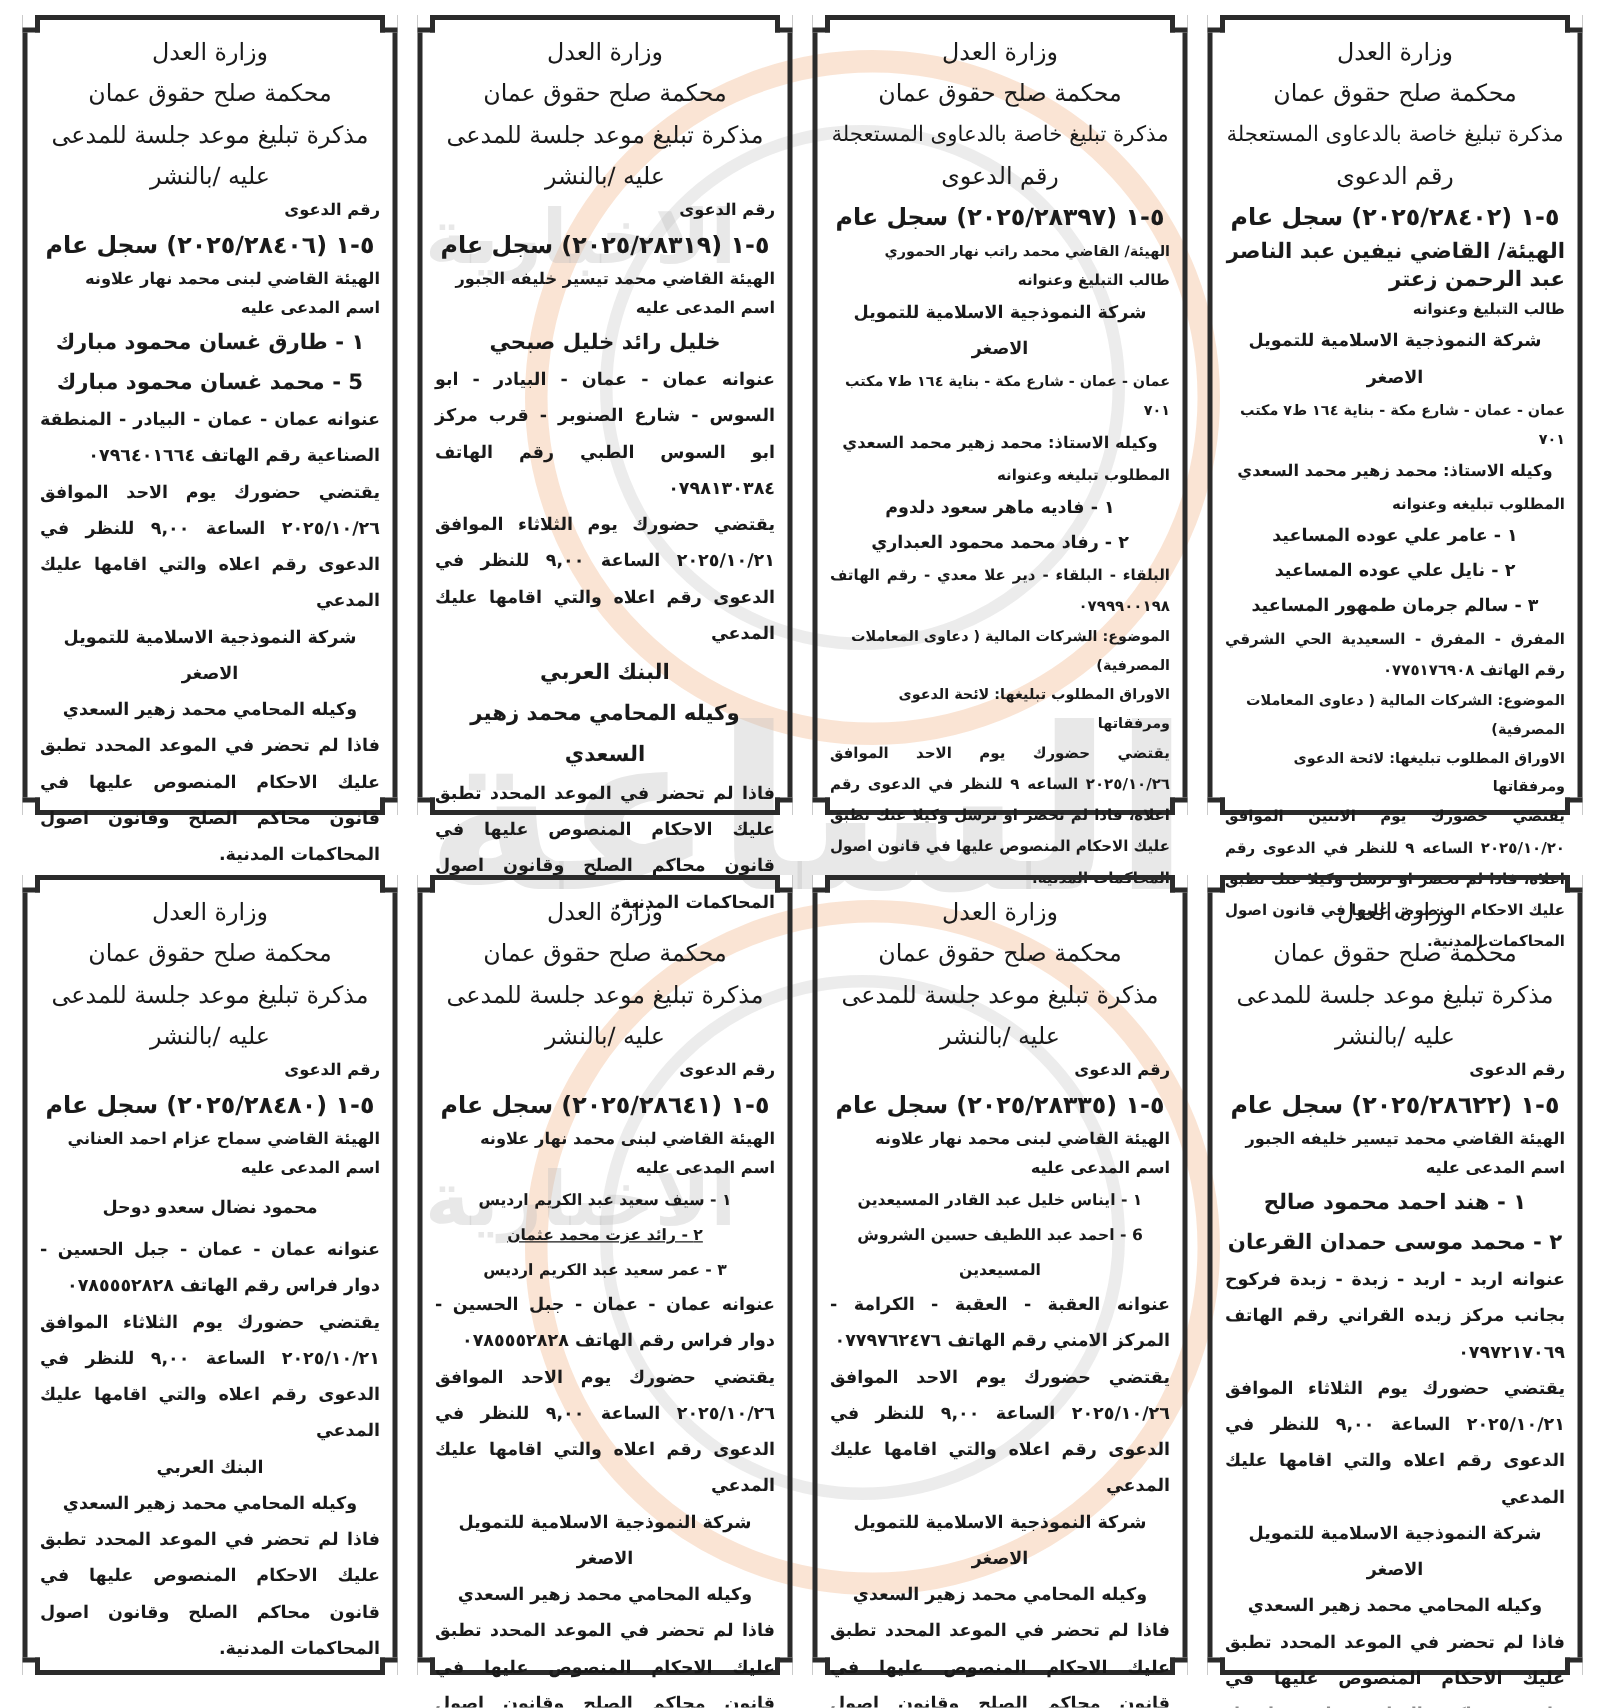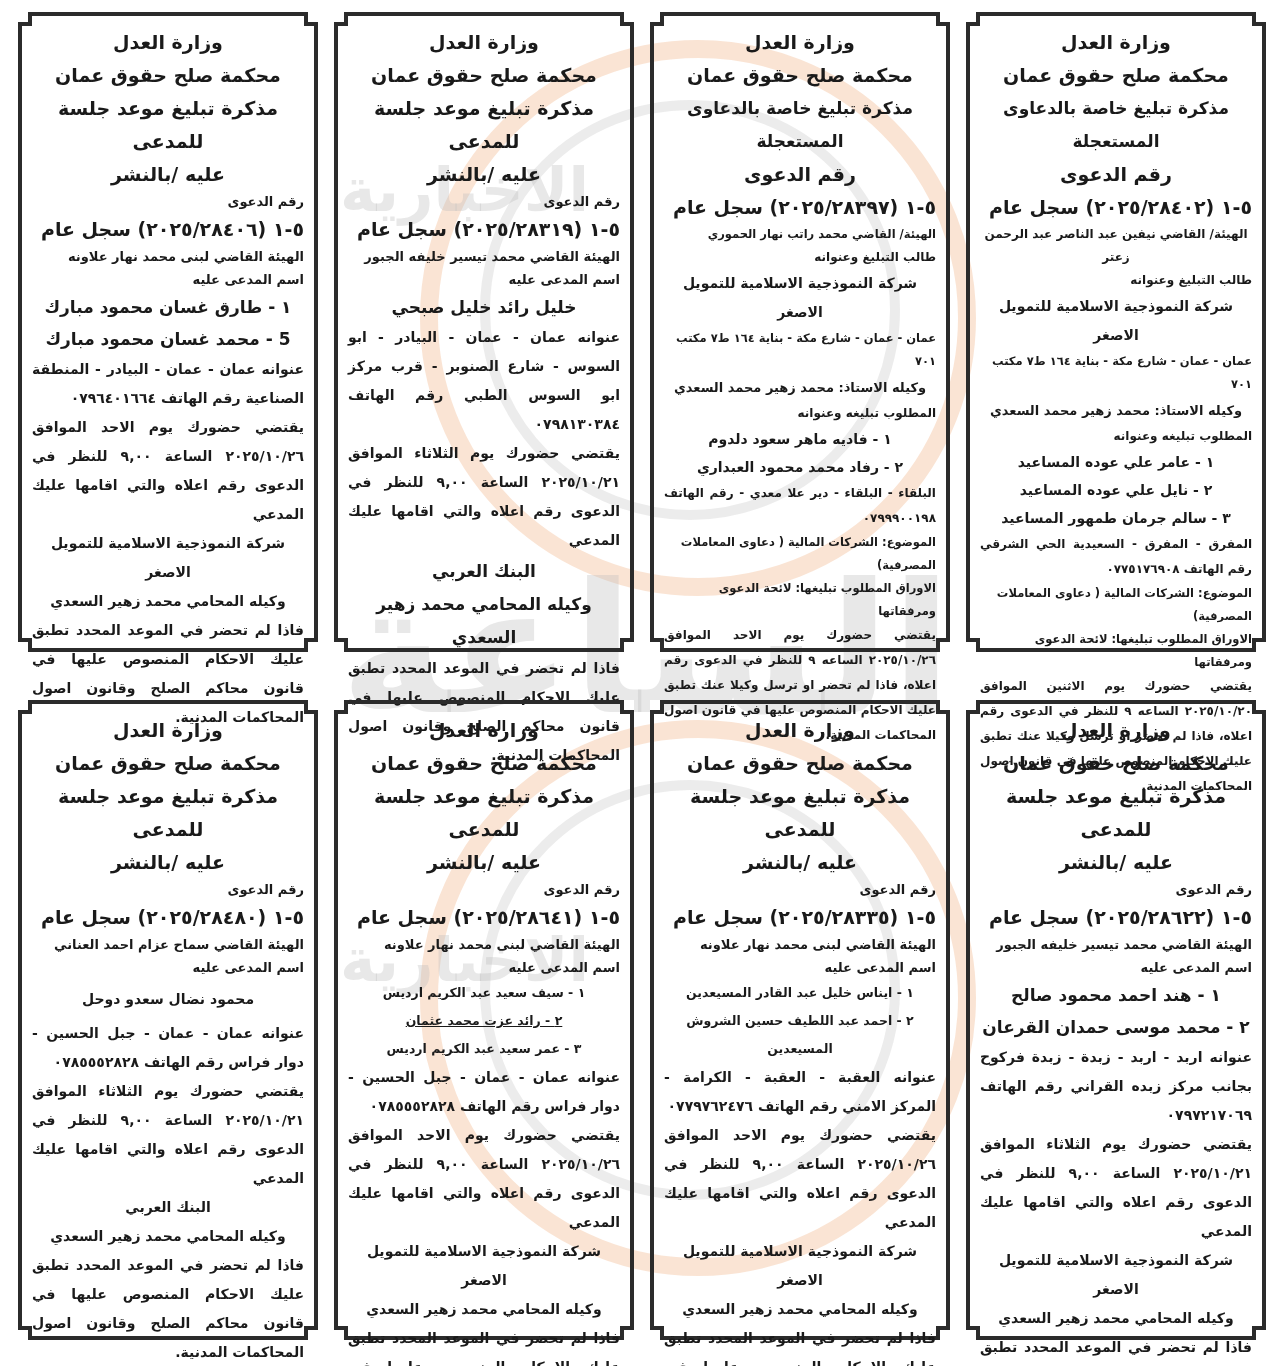--- a/index.html
+++ b/index.html
@@ -30,23 +30,23 @@
   .notice::before, .notice::after {
     content: ""; position: absolute; width: 10px; height: 10px;
     background: #fff; border: 4px solid #2b2b2b; z-index: 2;
   }
   .notice::before { top: -4px; right: -4px; border-top: none; border-right: none; }
   .notice::after { top: -4px; left: -4px; border-top: none; border-left: none; }
   .corner-b { position: absolute; bottom: -4px; width: 10px; height: 10px; background: #fff; border: 4px solid #2b2b2b; z-index: 2; }
   .corner-b.r { right: -4px; border-bottom: none; border-right: none; }
   .corner-b.l { left: -4px; border-bottom: none; border-left: none; }
 
-  .h1 { text-align: center; font-weight: bold; font-size: 19px; line-height: 33px; }
+  .h1 { text-align: center; font-weight: normal; font-size: 19px; line-height: 33px; }
   .label-sm { text-align: right; font-weight: bold; font-size: 13px; line-height: 22px; }
-  .case { font-weight: bold; font-size: 19px; line-height: 32px; direction: rtl; }
+  .case { text-align: center; font-weight: bold; font-size: 19px; line-height: 32px; direction: rtl; }
   .line { text-align: right; font-weight: bold; font-size: 13px; line-height: 23px; }
   .name-big { text-align: center; font-weight: bold; font-size: 17px; line-height: 32px; }
   .name-md { text-align: center; font-weight: bold; font-size: 14px; line-height: 28px; }
   .para { text-align: justify; text-align-last: right; font-weight: bold; font-size: 14px; line-height: 29px; }
   .para.small { font-size: 12px; line-height: 25px; }
   .center-md { text-align: center; font-weight: bold; font-size: 14px; line-height: 29px; }
   .center-lg { text-align: center; font-weight: bold; font-size: 17px; line-height: 33px; }
 </style>
 </head>
 <body>
@@ -64,21 +64,21 @@
 <div class="grid">
 
   <div class="notice">
     <span class="corner-b r"></span>
     <span class="corner-b l"></span>
     <div class="h1">وزارة العدل</div>
     <div class="h1">محكمة صلح حقوق عمان</div>
     <div class="h1" style="font-size:17px;">مذكرة تبليغ خاصة بالدعاوى المستعجلة</div>
     <div class="h1">رقم الدعوى</div>
     <div class="case">٥-١ (٢٠٢٥/٢٨٤٠٢) سجل عام</div>
-    <div class="line" style="font-size:12px;text-align:center;">الهيئة/ القاضي نيفين عبد الناصر عبد الرحمن زعتر</div>
+    <div class="line" style="font-size:17px;">الهيئة/ القاضي نيفين عبد الناصر عبد الرحمن زعتر</div>
     <div class="line" style="font-size:12px;">طالب التبليغ وعنوانه</div>
     <div class="center-md">شركة النموذجية الاسلامية للتمويل الاصغر</div>
     <div class="line" style="font-size:11.5px;">عمان - عمان - شارع مكة - بناية ١٦٤ ط٧ مكتب ٧٠١</div>
     <div class="center-md" style="font-size:13px;">وكيله الاستاذ: محمد زهير محمد السعدي</div>
     <div class="line" style="font-size:12px;">المطلوب تبليغه وعنوانه</div>
     <div class="name-md">١ - عامر علي عوده المساعيد</div>
     <div class="name-md">٢ - نايل علي عوده المساعيد</div>
     <div class="name-md">٣ - سالم جرمان طمهور المساعيد</div>
     <div class="para small">المفرق - المفرق - السعيدية الحي الشرقي رقم الهاتف ٠٧٧٥١٧٦٩٠٨</div>
     <div class="line" style="font-size:11.5px;">الموضوع: الشركات المالية ( دعاوى المعاملات المصرفية)</div>
@@ -172,21 +172,21 @@
     <span class="corner-b l"></span>
     <div class="h1">وزارة العدل</div>
     <div class="h1">محكمة صلح حقوق عمان</div>
     <div class="h1">مذكرة تبليغ موعد جلسة للمدعى</div>
     <div class="h1">عليه /بالنشر</div>
     <div class="label-sm">رقم الدعوى</div>
     <div class="case">٥-١ (٢٠٢٥/٢٨٣٣٥) سجل عام</div>
     <div class="line">الهيئة القاضي لبنى محمد نهار علاونه</div>
     <div class="line">اسم المدعى عليه</div>
     <div class="name-md" style="font-size:12.5px;">١ - ايناس خليل عبد القادر المسيعدين</div>
-    <div class="name-md" style="font-size:12.5px;">٢ - احمد عبد اللطيف حسين الشروش المسيعدين</div>
+    <div class="name-md" style="font-size:12.5px;">6 - احمد عبد اللطيف حسين الشروش المسيعدين</div>
     <div class="para">عنوانه العقبة - العقبة - الكرامة - المركز الامني رقم الهاتف ٠٧٧٩٧٦٢٤٧٦</div>
     <div class="para">يقتضي حضورك يوم الاحد الموافق ٢٠٢٥/١٠/٢٦ الساعة ٩,٠٠ للنظر في الدعوى رقم اعلاه والتي اقامها عليك المدعي</div>
     <div class="center-md">شركة النموذجية الاسلامية للتمويل الاصغر</div>
     <div class="center-md">وكيله المحامي محمد زهير السعدي</div>
     <div class="para">فاذا لم تحضر في الموعد المحدد تطبق عليك الاحكام المنصوص عليها في قانون محاكم الصلح وقانون اصول المحاكمات المدنية.</div>
   </div>
 
   <div class="notice">
     <span class="corner-b r"></span>
     <span class="corner-b l"></span>

